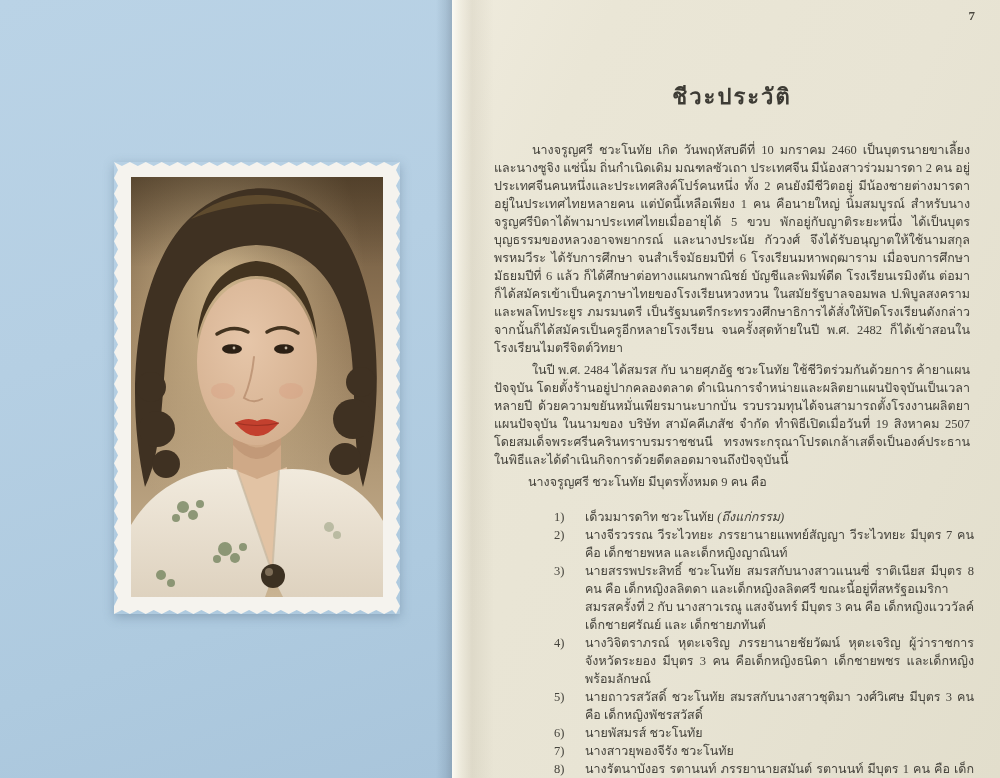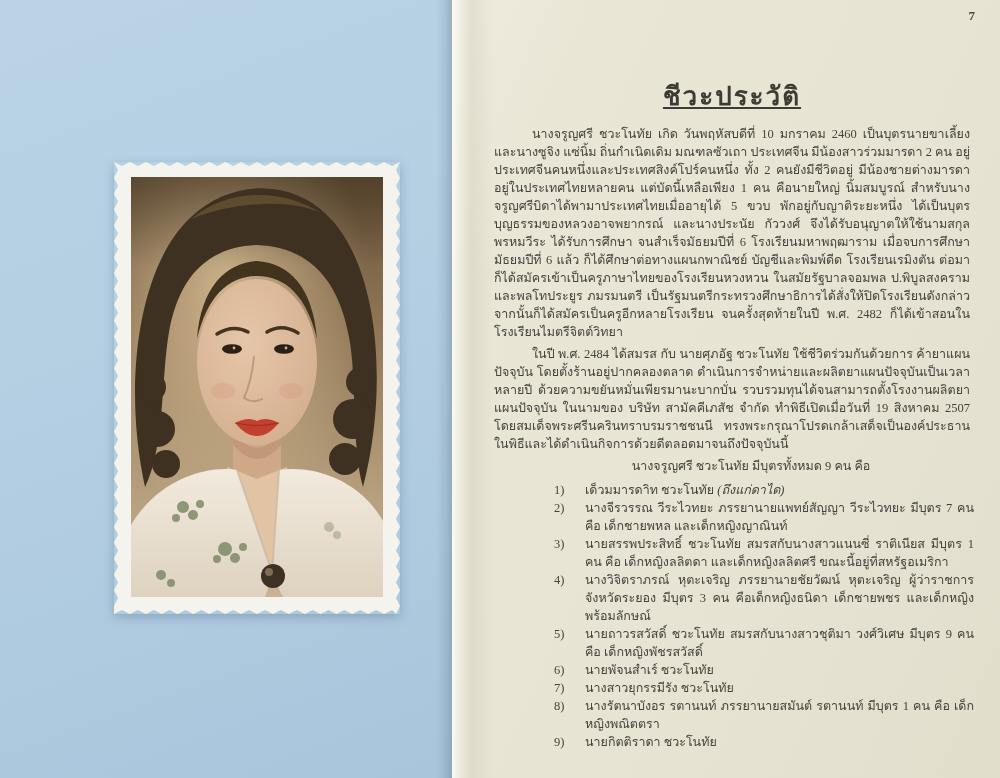--- a/index.html
+++ b/index.html
@@ -44,30 +44,30 @@
   .page-num{
     position:absolute;top:8px;right:24px;
     font-size:13px;font-weight:bold;color:#4a4840;letter-spacing:1px;
   }
   .text-col{
     position:absolute;left:38px;right:26px;top:0;
     color:#45433c;
     font-size:12.5px;line-height:18px;
   }
   .chapter-title{
-    margin-top:84px;margin-bottom:15px;
-    text-align:center;font-size:26px;font-weight:bold;letter-spacing:2px;
-    color:#3d3b34;line-height:26px;text-decoration:underline;
+    margin-top:84px;margin-bottom:31px;
+    text-align:center;font-size:22px;font-weight:bold;letter-spacing:2px;
+    color:#3d3b34;line-height:26px;
   }
   .para{
     margin:4px;text-align:justify;text-justify:inter-word;
     text-indent:38px;
   }
   .children-intro{
-    margin:4px 0 6px 0;text-indent:38px;text-align:center;
+    margin:4px 0 17px 0;text-indent:38px;text-align:left;
   }
   ul.children{
     list-style:none;margin:2px 0 0 0;padding:0;
   }
   ul.children li{
     display:flex;margin-left:64px;
   }
   ul.children .num{
     width:31px;flex-shrink:0;
   }
@@ -185,51 +185,51 @@
       <div class="chapter-title">ชีวะประวัติ</div>
 
       <p class="para">นางจรูญศรี ชวะโนทัย เกิด วันพฤหัสบดีที่ 10 มกราคม 2460 เป็นบุตรนายขาเลี้ยง และนางซูจิง แซ่นิ้ม ถิ่นกำเนิดเดิม มณฑลซัวเถา ประเทศจีน มีน้องสาวร่วมมารดา 2 คน อยู่ประเทศจีนคนหนึ่งและประเทศสิงค์โปร์คนหนึ่ง ทั้ง 2 คนยังมีชีวิตอยู่ มีน้องชายต่างมารดาอยู่ในประเทศไทยหลายคน แต่บัดนี้เหลือเพียง 1 คน คือนายใหญ่ นิ้มสมบูรณ์ สำหรับนางจรูญศรีบิดาได้พามาประเทศไทยเมื่ออายุได้ 5 ขวบ พักอยู่กับญาติระยะหนึ่ง ได้เป็นบุตรบุญธรรมของหลวงอาจพยากรณ์ และนางประนัย กัววงศ์ จึงได้รับอนุญาตให้ใช้นามสกุล พรหมวีระ ได้รับการศึกษา จนสำเร็จมัธยมปีที่ 6 โรงเรียนมหาพฤฒาราม เมื่อจบการศึกษามัธยมปีที่ 6 แล้ว ก็ได้ศึกษาต่อทางแผนกพาณิชย์ บัญชีและพิมพ์ดีด โรงเรียนเรมิงตัน ต่อมาก็ได้สมัครเข้าเป็นครูภาษาไทยของโรงเรียนหวงหวน ในสมัยรัฐบาลจอมพล ป.พิบูลสงคราม และพลโทประยูร ภมรมนตรี เป็นรัฐมนตรีกระทรวงศึกษาธิการได้สั่งให้ปิดโรงเรียนดังกล่าว จากนั้นก็ได้สมัครเป็นครูอีกหลายโรงเรียน จนครั้งสุดท้ายในปี พ.ศ. 2482 ก็ได้เข้าสอนในโรงเรียนไมตรีจิตต์วิทยา</p>
       <p class="para">ในปี พ.ศ. 2484 ได้สมรส กับ นายศุภอัฐ ชวะโนทัย ใช้ชีวิตร่วมกันด้วยการ ค้ายาแผนปัจจุบัน โดยตั้งร้านอยู่ปากคลองตลาด ดำเนินการจำหน่ายและผลิตยาแผนปัจจุบันเป็นเวลาหลายปี ด้วยความขยันหมั่นเพียรมานะบากบั่น รวบรวมทุนได้จนสามารถตั้งโรงงานผลิตยาแผนปัจจุบัน ในนามของ บริษัท สามัคคีเภสัช จำกัด ทำพิธีเปิดเมื่อวันที่ 19 สิงหาคม 2507 โดยสมเด็จพระศรีนครินทราบรมราชชนนี ทรงพระกรุณาโปรดเกล้าเสด็จเป็นองค์ประธานในพิธีและได้ดำเนินกิจการด้วยดีตลอดมาจนถึงปัจจุบันนี้</p>
 
       <p class="children-intro">นางจรูญศรี ชวะโนทัย มีบุตรทั้งหมด 9 คน คือ</p>
 
       <ul class="children" id="children-list">
   <li>
     <span class="num">1)</span>
-    <span class="itext"><span class="t1">เด็วมมารดาิท ชวะโนทัย </span><em class="note">(ถึงแก่ดาได)</em></span>
+    <span class="itext"><span class="t1">เด็วมมารดาิท ชวะโนทัย </span><em class="note">(ถึงแก่กรรม)</em></span>
   </li>
 
   <li>
     <span class="num">2)</span>
     <span class="itext"><span class="t1">นางจีรวรรณ วีระไวทยะ ภรรยานายแพทย์สัญญา วีระไวทยะ มีบุตร 7 คน คือ เด็กชายพหล และเด็กหญิงญาณินท์</span></span>
   </li>
 
   <li>
     <span class="num">3)</span>
-    <span class="itext"><span class="t1">นายสรรพประสิทธิ์ ชวะโนทัย สมรสกับนางสาวแนนซี่ ราติเนียส มีบุตร 1 คน คือ เด็กหญิงลลิตดา และเด็กหญิงลลิตศรี ขณะนี้อยู่ที่สหรัฐอเมริกา</span></span>
+    <span class="itext"><span class="t1">นายสรรพประสิทธิ์ ชวะโนทัย สมรสกับนางสาวแนนซี่ ราติเนียส มีบุตร 8 คน คือ เด็กหญิงลลิตดา และเด็กหญิงลลิตศรี ขณะนี้อยู่ที่สหรัฐอเมริกา</span><span class="t2" style="display:block;">สมรสครั้งที่ 2 กับ นางสาวเรณู แสงจันทร์ มีบุตร 3 คน คือ เด็กหญิงแวววัลค์ เด็กชายศรัณย์ และ เด็กชายภทันต์</span></span>
   </li>
 
   <li>
     <span class="num">4)</span>
     <span class="itext"><span class="t1">นางวิจิตราภรณ์ หุตะเจริญ ภรรยานายชัยวัฒน์ หุตะเจริญ ผู้ว่าราชการจังหวัดระยอง มีบุตร 3 คน คือเด็กหญิงธนิดา เด็กชายพชร และเด็กหญิงพร้อมลักษณ์</span></span>
   </li>
 
   <li>
     <span class="num">5)</span>
-    <span class="itext"><span class="t1">นายถาวรสวัสดิ์ ชวะโนทัย สมรสกับนางสาวชุติมา วงศ์วิเศษ มีบุตร 9 คน คือ เด็กหญิงพัชรสวัสดิ์</span></span>
+    <span class="itext"><span class="t1">นายถาวรสวัสดิ์ ชวะโนทัย สมรสกับนางสาวชุติมา วงศ์วิเศษ มีบุตร 3 คน คือ เด็กหญิงพัชรสวัสดิ์</span></span>
   </li>
 
   <li>
     <span class="num">6)</span>
-    <span class="itext"><span class="t1">นายพัจนสำเร์ ชวะโนทัย</span></span>
+    <span class="itext"><span class="t1">นายพัสมรส์ ชวะโนทัย</span></span>
   </li>
 
   <li>
     <span class="num">7)</span>
-    <span class="itext"><span class="t1">นางสาวยุกรรมีรัง ชวะโนทัย</span></span>
+    <span class="itext"><span class="t1">นางสาวยุพองจีรัง ชวะโนทัย</span></span>
   </li>
 
   <li>
     <span class="num">8)</span>
     <span class="itext"><span class="t1">นางรัตนาบังอร รตานนท์ ภรรยานายสมันต์ รตานนท์ มีบุตร 1 คน คือ เด็กหญิงพณิตตรา</span></span>
   </li>
 
   <li>
     <span class="num">9)</span>
     <span class="itext"><span class="t1">นายกิตติราดา ชวะโนทัย</span></span>

